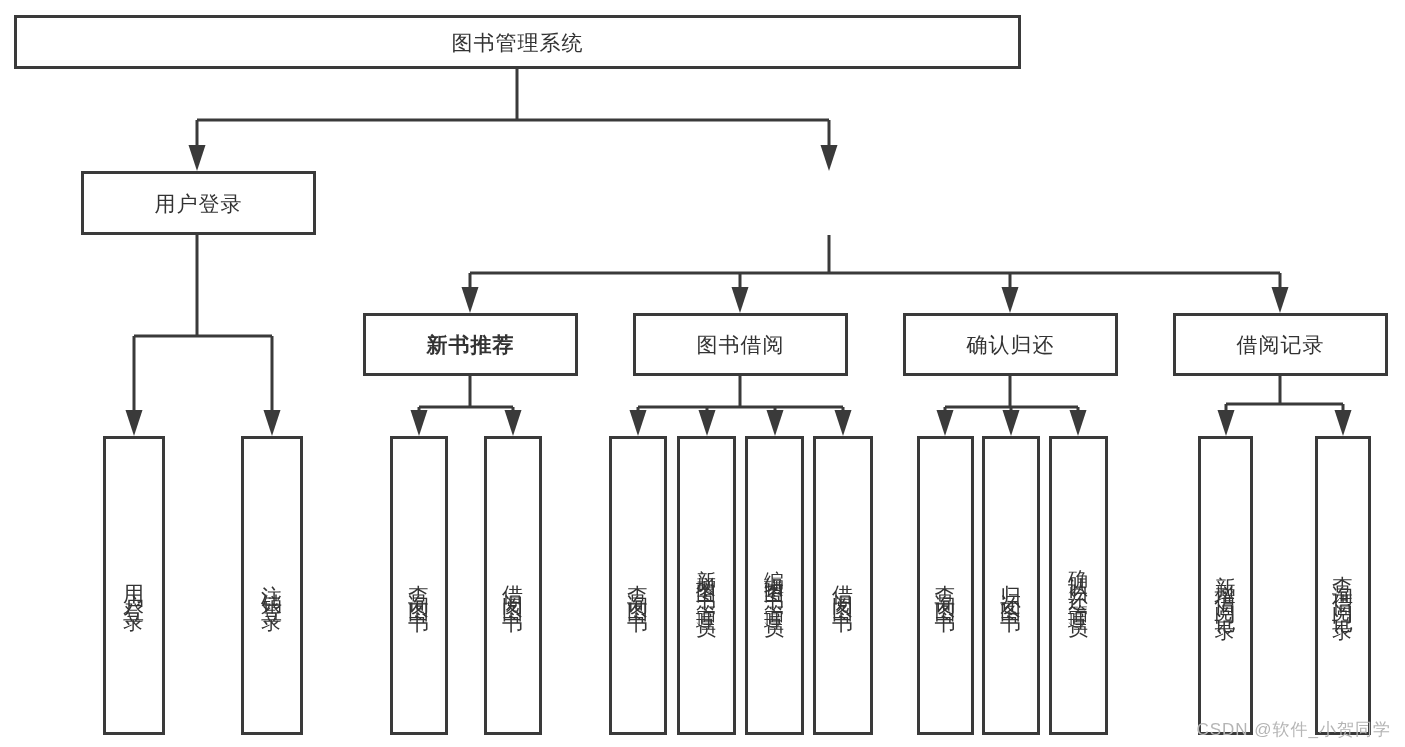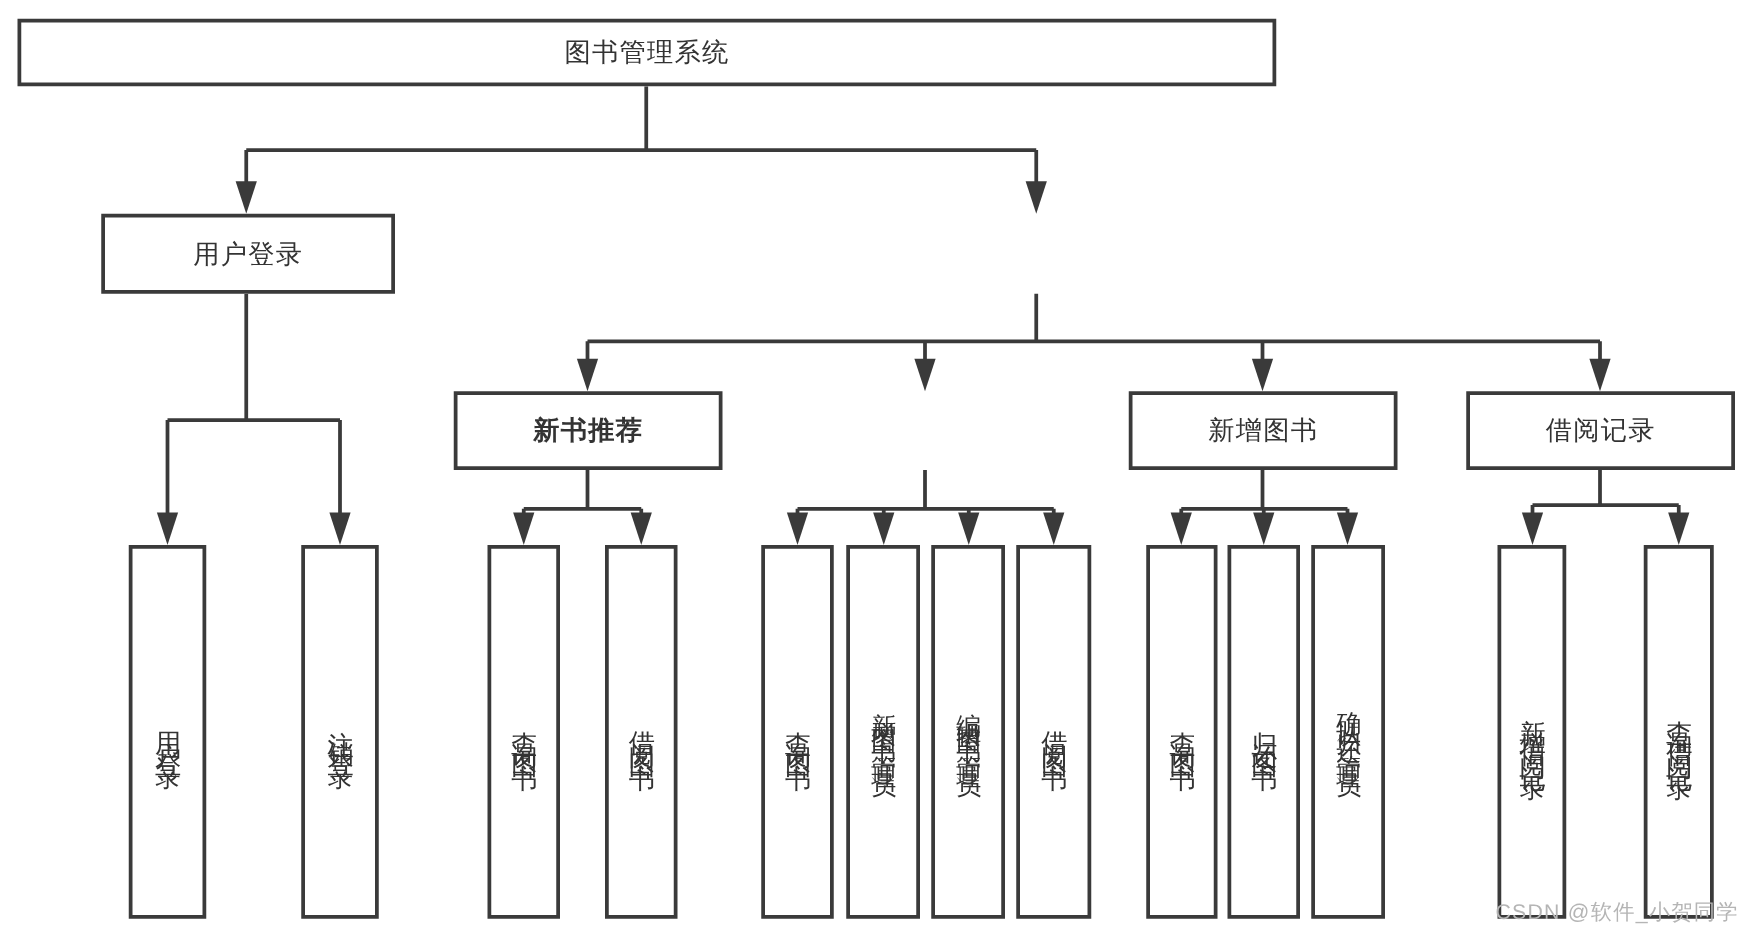--- a/index.html
+++ b/index.html
@@ -106,21 +106,22 @@
       <polygon points="1217.5,410 1234.5,410 1226,436"></polygon>
       <polygon points="1334.5,410 1351.5,410 1343,436"></polygon>
     </g>
   </svg>
 
   <div class="box" style="left:14px; top:15px; width:1007px; height:54px;">图书管理系统</div>
 
   <div class="box" style="left:81px; top:171px; width:235px; height:64px;">用户登录</div>
 
   <div class="box" style="left:363px; top:313px; width:215px; height:63px;font-weight:bold;">新书推荐</div>
-  <div class="box" style="left:903px; top:313px; width:215px; height:63px;">新增图书</div>
+  <div class="box" style="left:633px; top:313px; width:215px; height:63px;">图书借阅</div>
+  <div class="box" style="left:903px; top:313px; width:215px; height:63px;">确认归还</div>
   <div class="box" style="left:1173px; top:313px; width:215px; height:63px;">借阅记录</div>
 
   <div class="box vbox" style="left:103px; top:436px; width:62px; height:299px;">用户登录</div>
   <div class="box vbox" style="left:241px; top:436px; width:62px; height:299px;">注销登录</div>
 
   <div class="box vbox" style="left:390px; top:436px; width:58px; height:299px;">查询图书</div>
   <div class="box vbox" style="left:484px; top:436px; width:58px; height:299px;">借阅图书</div>
 
   <div class="box vbox" style="left:609px; top:436px; width:58px; height:299px;">查询图书</div>
   <div class="box vbox long" style="left:677px; top:436px; width:59px; height:299px;">新增图书（管理员）</div>

